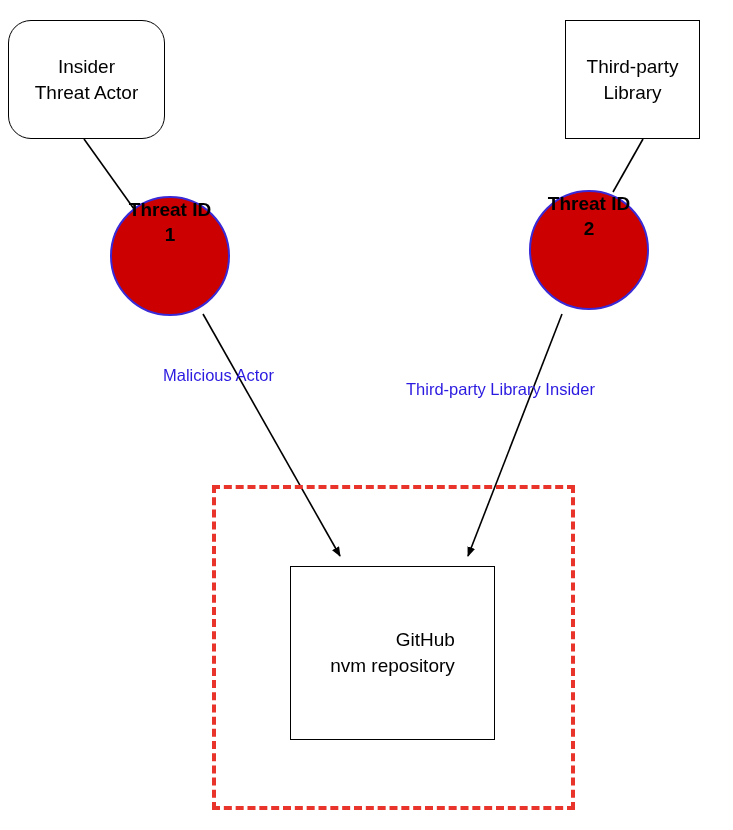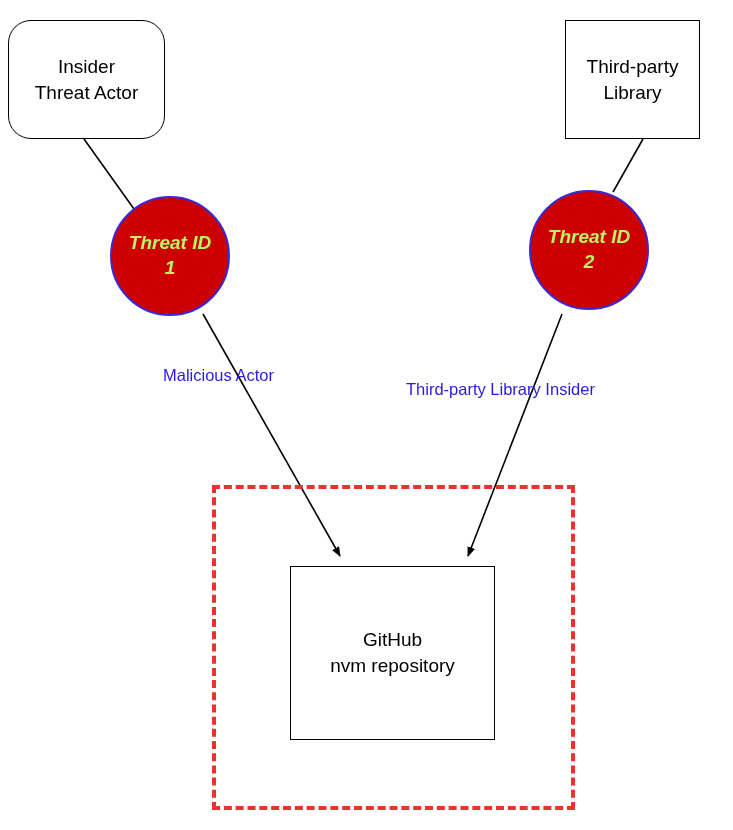--- a/index.html
+++ b/index.html
@@ -38,29 +38,28 @@
     line-height: 1.35;
     white-space: pre-line;
   }
   .node-circle {
     position: absolute;
     box-sizing: border-box;
     border: 2px solid #3a29d6;
     background: #cc0000;
     border-radius: 50%;
     display: flex;
-    align-items: center;
+    align-items: flex-start;
     justify-content: center;
     text-align: center;
-    color: #bef264;
+    color: #000000;
     font-size: 19px;
     font-weight: bold;
     line-height: 1.3;
     white-space: pre-line;
-    font-style: italic;
   }
   .edge-label {
     position: absolute;
     color: #2b1ae0;
     font-size: 16.5px;
     white-space: nowrap;
   }
   .group-box {
     position: absolute;
     box-sizing: border-box;
@@ -107,21 +106,21 @@
   <div class="node-circle" style="left:110px; top:196px; width:120px; height:120px;">
     <span>Threat ID
 1</span>
   </div>
 
   <div class="node-circle" style="left:529px; top:190px; width:120px; height:120px;">
     <span>Threat ID
 2</span>
   </div>
 
-  <div class="node-box" style="left:290px; top:566px; width:205px; height:174px;">
+  <div class="node-box" style="left:290px; top:566px; width:205px; height:174px;text-align:right;">
     <span>GitHub
 nvm repository</span>
   </div>
 
   <div class="edge-label" style="left:163px; top:366px;">Malicious Actor</div>
 
   <div class="edge-label" style="left:406px; top:380px;">Third-party Library Insider</div>
 
 </div>
 

